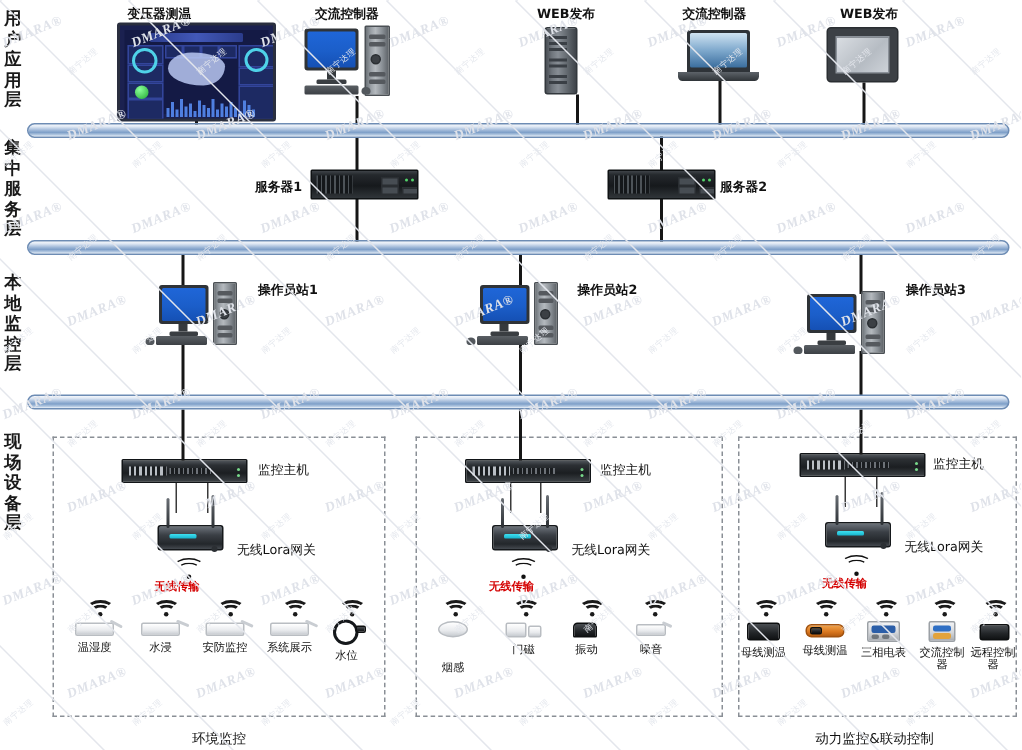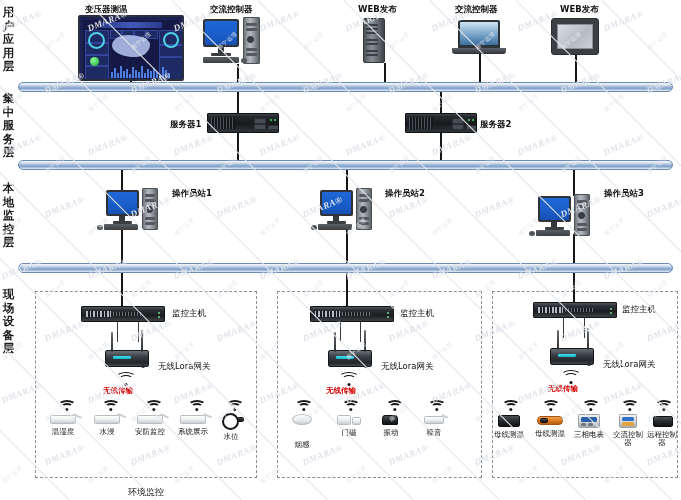--- a/index.html
+++ b/index.html
@@ -938,20 +938,21 @@
       <i style="width:14px; height:7px; top:0px;"></i>
       <i style="width:8px; height:4px; top:3px;"></i>
       <div class="pt"></div>
     </div>
     <div class="s-box s-white" style="left:0px; top:16px; width:20px; height:8px;"></div>
     <div class="probe" style="left:18px; top:14px; width:7px; height:2px; transform:rotate(25deg);"></div>
     <div class="sensor-label" style="left:-7px; top:29px; width:34px;">噪音</div>
   </div>
 
   <div class="group-box" style="left:492px; top:291px; width:186px; height:187px;"></div>
+  <div class="group-title" style="left:485px; top:486px; width:196px;">动力监控&amp;联动控制</div>
 
   <div class="vline" style="left:573px; top:273px; height:30px;"></div>
   <div class="switch" style="left:533px; top:302px; width:84px; height:16px;">
     <div class="ports"></div>
     <div class="ports2"></div>
     <div class="lamp" style="left:76px; top:5px;"></div>
     <div class="lamp" style="left:76px; top:9px;"></div>
   </div>
   <div class="node-label" style="left:622px; top:304px;">监控主机</div>
   <div class="vline thin" style="left:563px; top:318px; height:20px;"></div>

